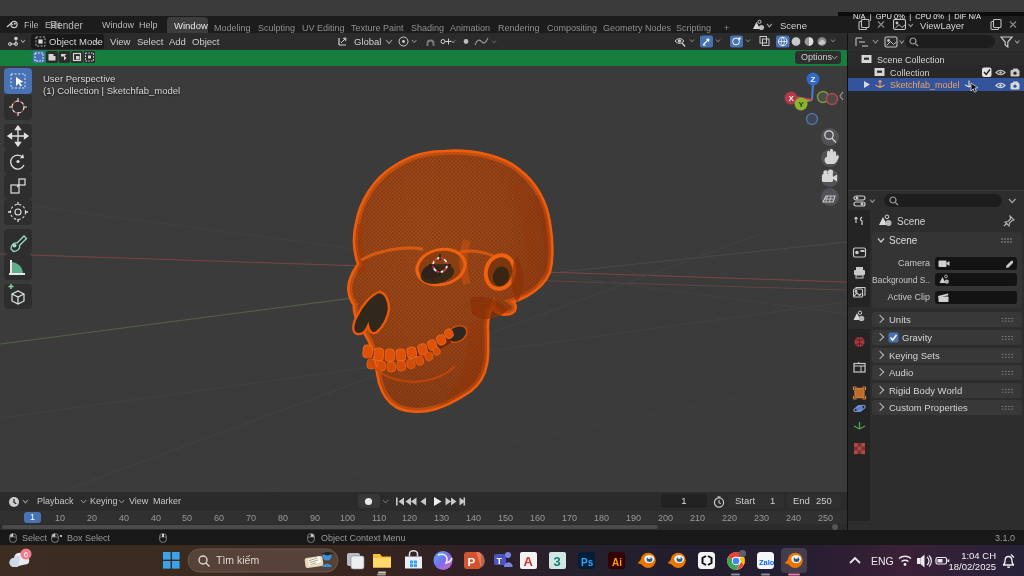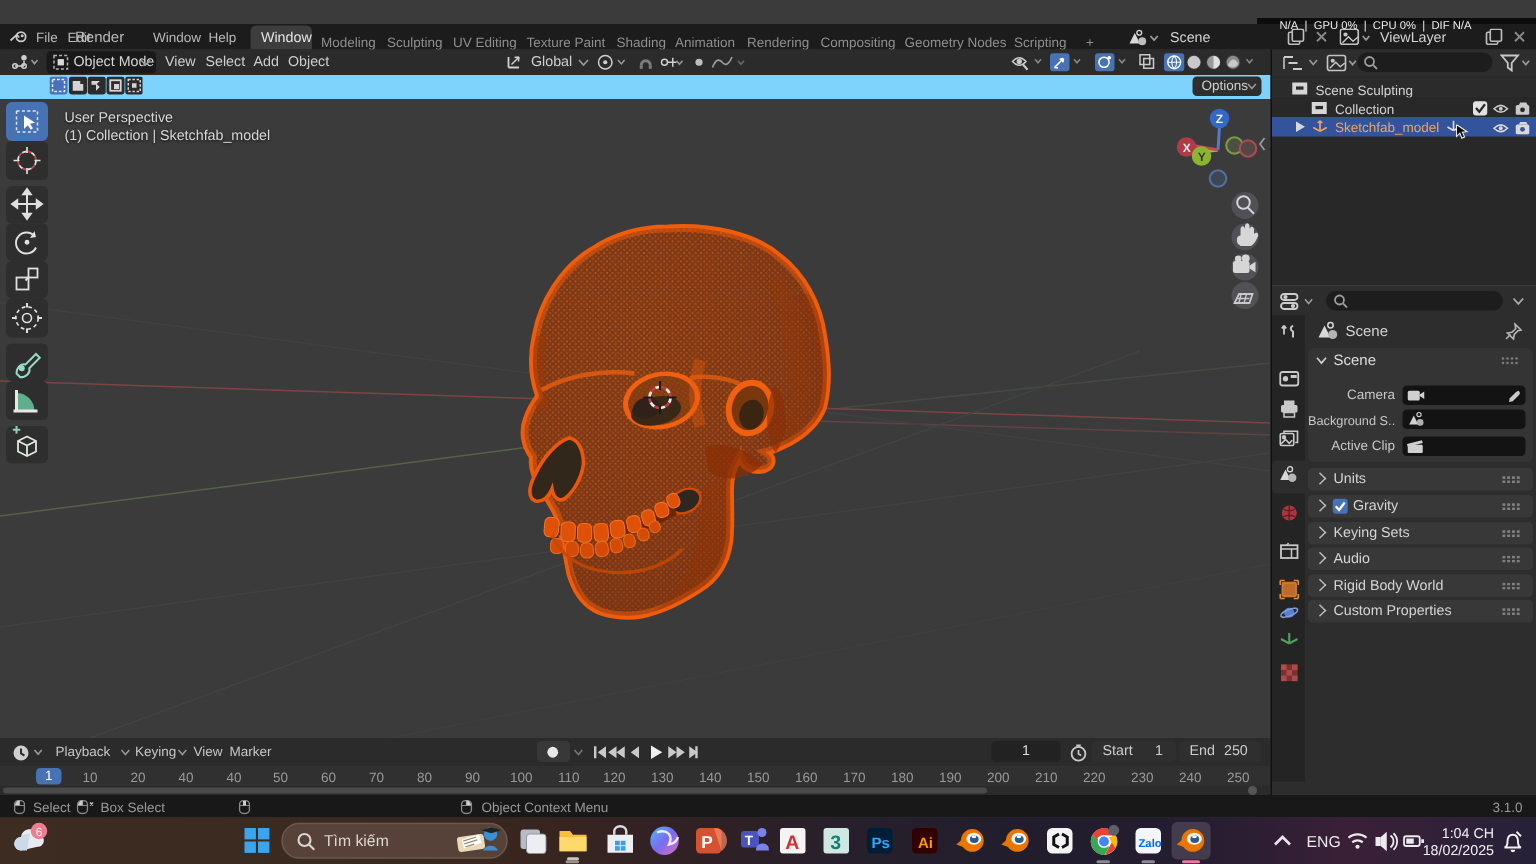--- a/index.html
+++ b/index.html
@@ -7,21 +7,21 @@
     font-family:"Liberation Sans",sans-serif;background:#3b3b3b;}
   .abs{position:absolute;}
   .txt{white-space:nowrap;}
   
   #titlebar{left:0;top:0;width:1024px;height:16px;background:#f2f0f4;color:#1a1a1a;font-size:10px;}
   
   #menubar{left:0;top:16px;width:1024px;height:17px;background:#1c1c1c;color:#b9b9b9;font-size:9.5px;}
   .tab{position:absolute;top:1px;height:16px;line-height:16px;color:#8f8f8f;font-size:9px;}
   
   #toolrow{left:0;top:33px;width:847px;height:17px;background:#2b2b2b;color:#cecece;font-size:9.5px;}
-  #toolsettings{left:0;top:50px;width:847px;height:16px;background:#7dd3fc;}
+  #toolsettings{left:0;top:50px;width:847px;height:16px;background:#15803d;}
   
   #viewport{left:0;top:66px;width:847px;height:426px;background:#3b3b3b;}
   
   #outliner{left:848px;top:33px;width:176px;height:157px;background:#282828;}
   #props{left:848px;top:191px;width:176px;height:339px;background:#2d2d2d;}
   
   #tlhead{left:0;top:492px;width:847px;height:19px;background:#2b2b2b;color:#c6c6c6;font-size:9.5px;}
   #tlruler{left:0;top:511px;width:847px;height:13px;background:#303030;color:#999;font-size:9px;}
   #tlscroll{left:0;top:524px;width:847px;height:6px;background:#2b2b2b;}
   
@@ -489,21 +489,21 @@
     <svg class="abs" style="left:152px;top:3px" width="22" height="12" viewBox="0 0 22 12">
       <path d="M1 1 h11 l-4.2 5 v5 l-2.6 -2 v-3 Z" fill="none" stroke="#c9c9c9" stroke-width="1.2"></path>
       <path d="M15 4.5 l2.2 2.6 2.2 -2.6" stroke="#999" stroke-width="1.1" fill="none"></path>
     </svg>
 
     <div class="abs" style="left:0;top:19px;width:176px;height:13px;background:#2b2b2b;"></div>
     <svg class="abs" style="left:13px;top:21px" width="11" height="10" viewBox="0 0 11 10">
       <path d="M0.5 1 h10 v8 h-10Z" fill="#d6d6d6"></path>
         <rect x="3" y="3.6" width="5" height="2.2" fill="#2b2b2b"></rect>
     </svg>
-    <span class="abs txt" style="left:29px;top:22px;color:#d2d2d2;font-size:9px;">Scene Sculpting</span>
+    <span class="abs txt" style="left:29px;top:22px;color:#d2d2d2;font-size:9px;">Scene Collection</span>
     <div class="abs" style="left:0;top:32px;width:176px;height:13px;background:#282828;"></div>
     <svg class="abs" style="left:26px;top:34px" width="11" height="10" viewBox="0 0 11 10">
       <path d="M0.5 1 h10 v8 h-10Z" fill="#d6d6d6"></path>
         <rect x="3" y="3.6" width="5" height="2.2" fill="#282828"></rect>
     </svg>
     <span class="abs txt" style="left:42px;top:35px;color:#d2d2d2;font-size:9px;">Collection</span>
     <svg class="abs" style="left:133px;top:34px" width="40" height="11" viewBox="0 0 40 11">
       <rect x="1" y="0.5" width="9.5" height="9.5" rx="2" fill="#e2e2e2"></rect>
         <path d="M3 5 l2.2 2.5 L9 2.5" stroke="#222" stroke-width="1.4" fill="none"></path>
       <path d="M15 5.5 q4.5-4.5 9 0 q-4.5 4.5-9 0Z" fill="none" stroke="#c9c9c9" stroke-width="1.1"></path>

